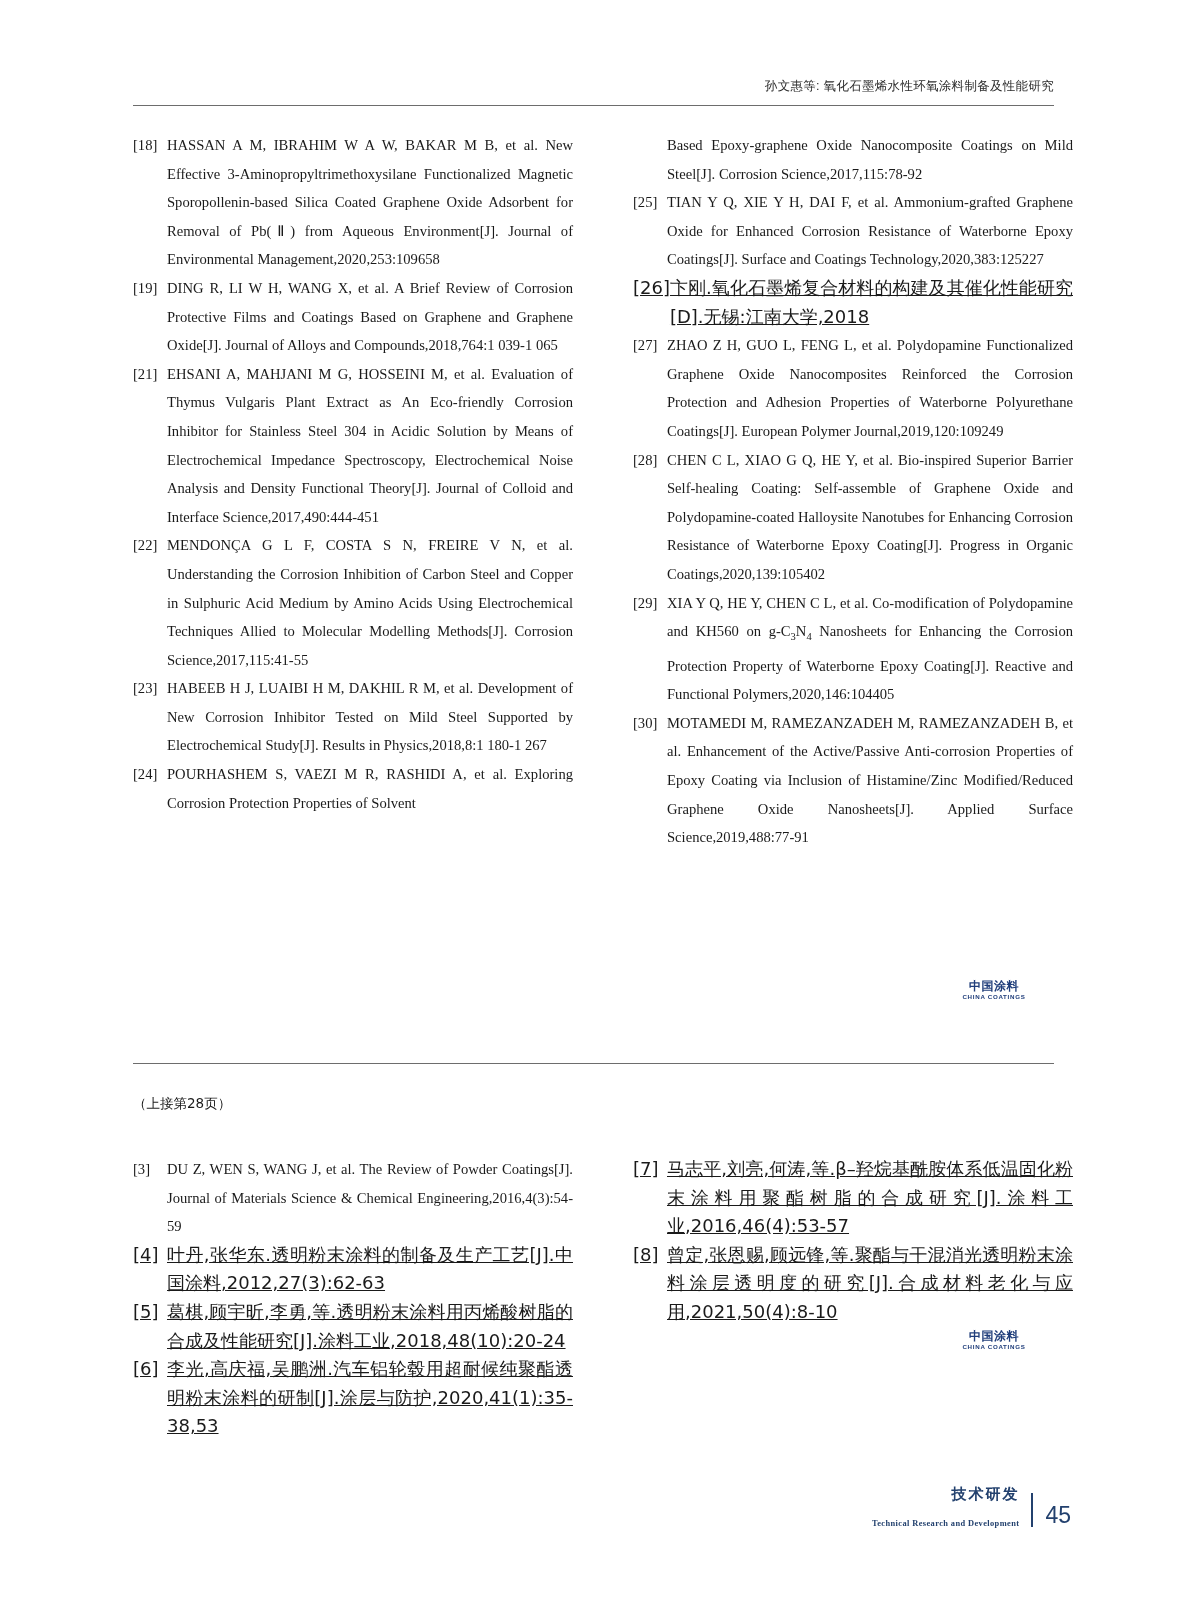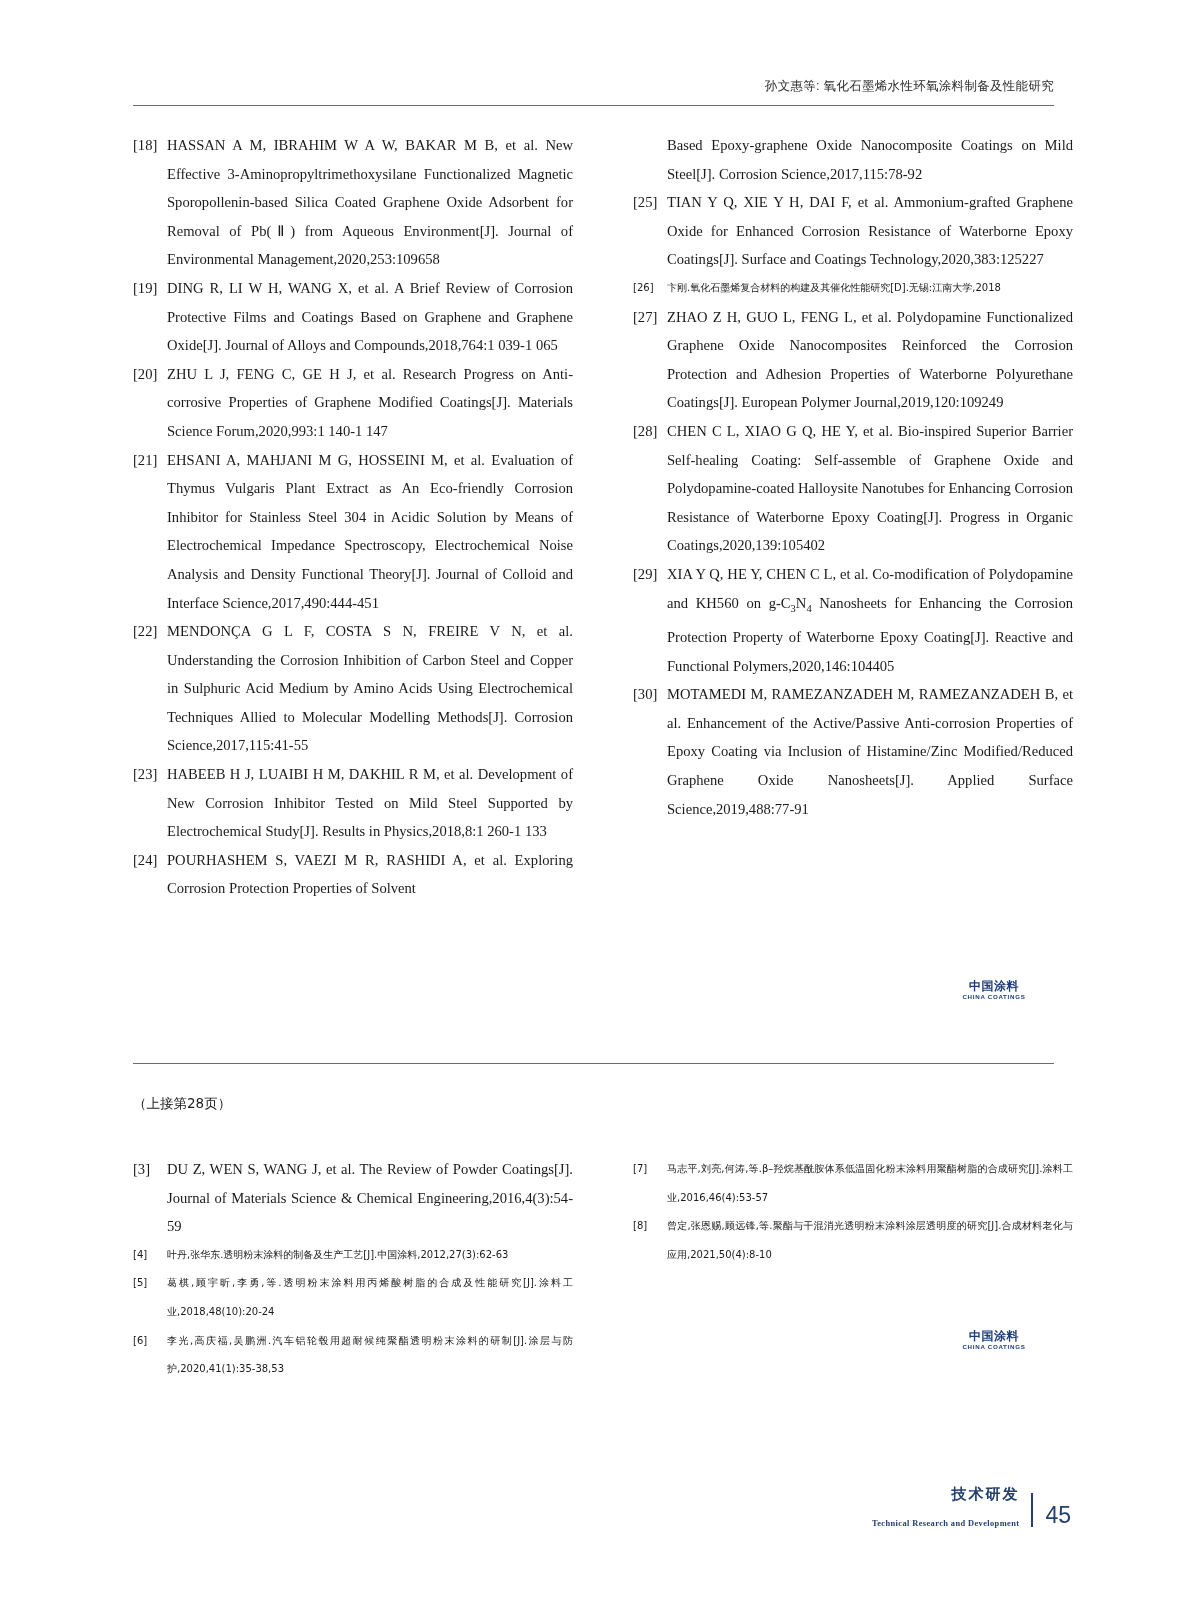--- a/index.html
+++ b/index.html
@@ -69,22 +69,23 @@
   }
   .ref .txt {
     flex: 1 1 auto;
   }
   .ref.just .txt {
     text-align: justify;
     text-align-last: left;
   }
   .cn {
     font-family: "DejaVu Sans", "Liberation Sans", sans-serif;
-    font-size: 10px;
+    font-size: 18px;
     line-height: 28.6px;
+    text-decoration: underline;
   }
   .cn .txt { font-family: "DejaVu Sans", sans-serif; }
 
   
   .cont-note {
     position: absolute;
     left: 133px;
     top: 1095px;
     font-family: "DejaVu Sans", sans-serif;
     font-size: 13.5px;
@@ -171,38 +172,34 @@
       <div class="ref just">
         <span class="num">[18]</span>
         <span class="txt">HASSAN A M, IBRAHIM W A W, BAKAR M B, et al. New Effective 3-Aminopropyltrimethoxysilane Functionalized Magnetic Sporopollenin-based Silica Coated Graphene Oxide Adsorbent for Removal of Pb(Ⅱ) from Aqueous Environment[J]. Journal of Environmental Management,2020,253:109658</span>
       </div>
 
       <div class="ref just">
         <span class="num">[19]</span>
         <span class="txt">DING R, LI W H, WANG X, et al. A Brief Review of Corrosion Protective Films and Coatings Based on Graphene and Graphene Oxide[J]. Journal of Alloys and Compounds,2018,764:1 039-1 065</span>
       </div>
 
-      <div class="ref just">
-        <span class="num">[20]</span>
-        <span class="txt">ZHU L J, FENG C, GE H J, et al. Research Progress on Anti-corrosive Properties of Graphene Modified Coatings[J]. Materials Science Forum,2020,993:1 140-1 147</span>
-      </div>
 
       <div class="ref just">
         <span class="num">[21]</span>
         <span class="txt">EHSANI A, MAHJANI M G, HOSSEINI M, et al. Evaluation of Thymus Vulgaris Plant Extract as An Eco-friendly Corrosion Inhibitor for Stainless Steel 304 in Acidic Solution by Means of Electrochemical Impedance Spectroscopy, Electrochemical Noise Analysis and Density Functional Theory[J]. Journal of Colloid and Interface Science,2017,490:444-451</span>
       </div>
 
       <div class="ref just">
         <span class="num">[22]</span>
         <span class="txt">MENDONÇA G L F, COSTA S N, FREIRE V N, et al. Understanding the Corrosion Inhibition of Carbon Steel and Copper in Sulphuric Acid Medium by Amino Acids Using Electrochemical Techniques Allied to Molecular Modelling Methods[J]. Corrosion Science,2017,115:41-55</span>
       </div>
 
       <div class="ref just">
         <span class="num">[23]</span>
-        <span class="txt">HABEEB H J, LUAIBI H M, DAKHIL R M, et al. Development of New Corrosion Inhibitor Tested on Mild Steel Supported by Electrochemical Study[J]. Results in Physics,2018,8:1 260-1 133</span>
+        <span class="txt">HABEEB H J, LUAIBI H M, DAKHIL R M, et al. Development of New Corrosion Inhibitor Tested on Mild Steel Supported by Electrochemical Study[J]. Results in Physics,2018,8:1 180-1 267</span>
       </div>
 
       <div class="ref just">
         <span class="num">[24]</span>
         <span class="txt">POURHASHEM S, VAEZI M R, RASHIDI A, et al. Exploring Corrosion Protection Properties of Solvent</span>
       </div>
 
     </div>
 
     <div class="col">

